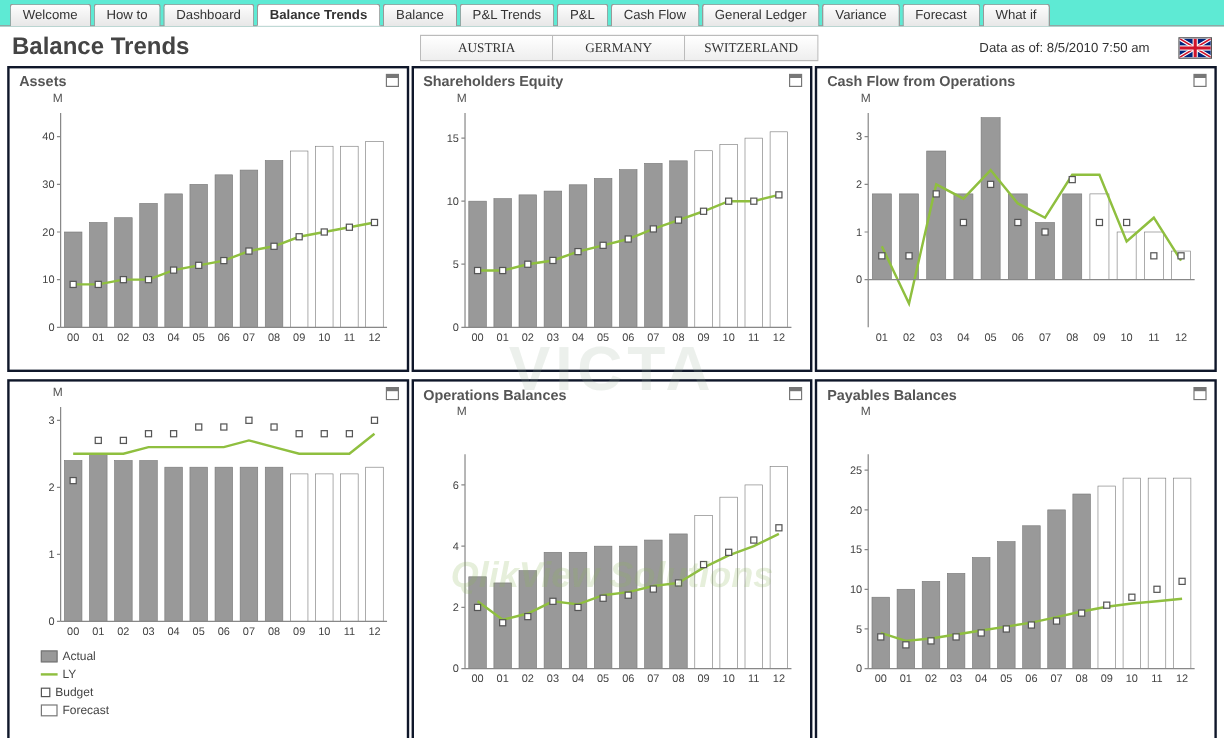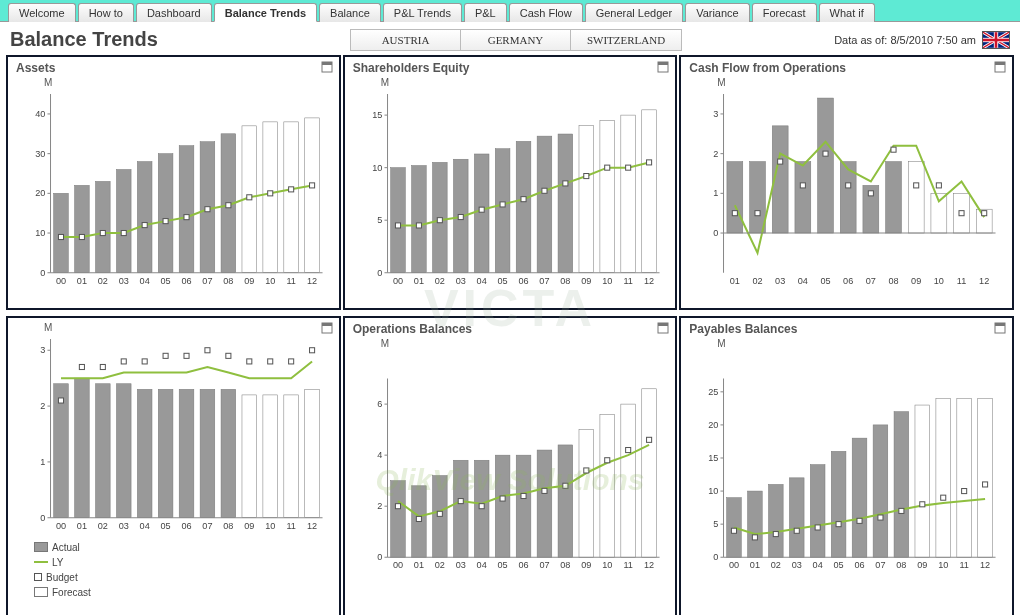--- a/index.html
+++ b/index.html
@@ -8,21 +8,21 @@
   .tabs { display: flex; padding: 2px 8px 0; border-bottom: 1px solid #999; background: #5eead4; height: 22px; }
   .tab { padding: 3px 10px; font-size: 11px; border: 1px solid #999; border-bottom: none; margin-right: 2px; background: linear-gradient(#fdfdfd,#e7e7e7); border-radius: 3px 3px 0 0; cursor: pointer; position: relative; top: 1px; white-space: nowrap; }
   .tab.active { background: #fff; font-weight: bold; border-bottom: 1px solid #fff; }
   
   .header-row { display: flex; align-items: center; padding: 6px 10px 4px; }
   .page-title { font-size: 20px; font-weight: bold; color: #444; flex-shrink: 0; width: 340px;}
   .country-tabs { display: flex; border: 1px solid #bbb; height: 22px; }
   .country-tab { width: 110px; text-align: center; line-height: 20px; font-size: 11px; background: linear-gradient(#fff,#eee); border-right: 1px solid #bbb; cursor: pointer; font-family: Liberation Serif, serif; }
   .country-tab:last-child { border-right: none; }
   .spacer { flex: 1; }
-  .data-as-of { font-size: 11px; color: #333; margin-right: 6px; }
+  .data-as-of { font-size: 11px; color: #333; margin-right: 24px; }
   .flag { width: 28px; height: 18px; border: 1px solid #555; }
 
   .grid { display: grid; grid-template-columns: repeat(3, 1fr); grid-template-rows: 1fr 1fr; gap: 6px 2px; padding: 0 6px; height: 520px; }
   .panel { border: 2px solid #0f172a; position: relative; padding: 4px 8px 17px 8px; display: flex; flex-direction: column; }
   .panel-title { font-size: 12px; font-weight: bold; color: #555; margin-bottom: 2px;}
   .panel-icon { position: absolute; right: 6px; top: 4px; width: 12px; height: 12px; color: #777; cursor: pointer;}
   .unit { font-size: 10px; color: #555; margin-left: 28px;}
   .chart-area { flex: 1; position: relative; }
   svg { width: 100%; height: 100%; display: block; }
   .axis-line { stroke: #888; stroke-width: 1; }

